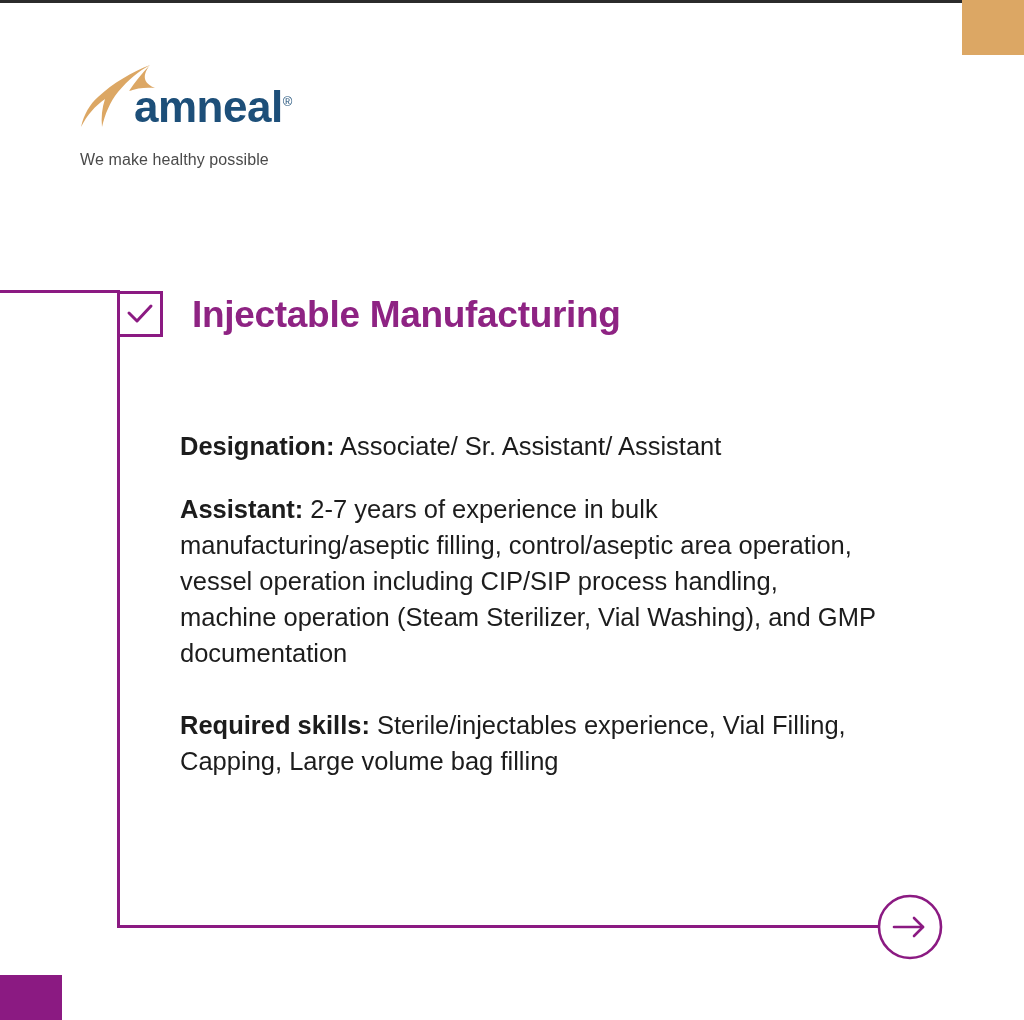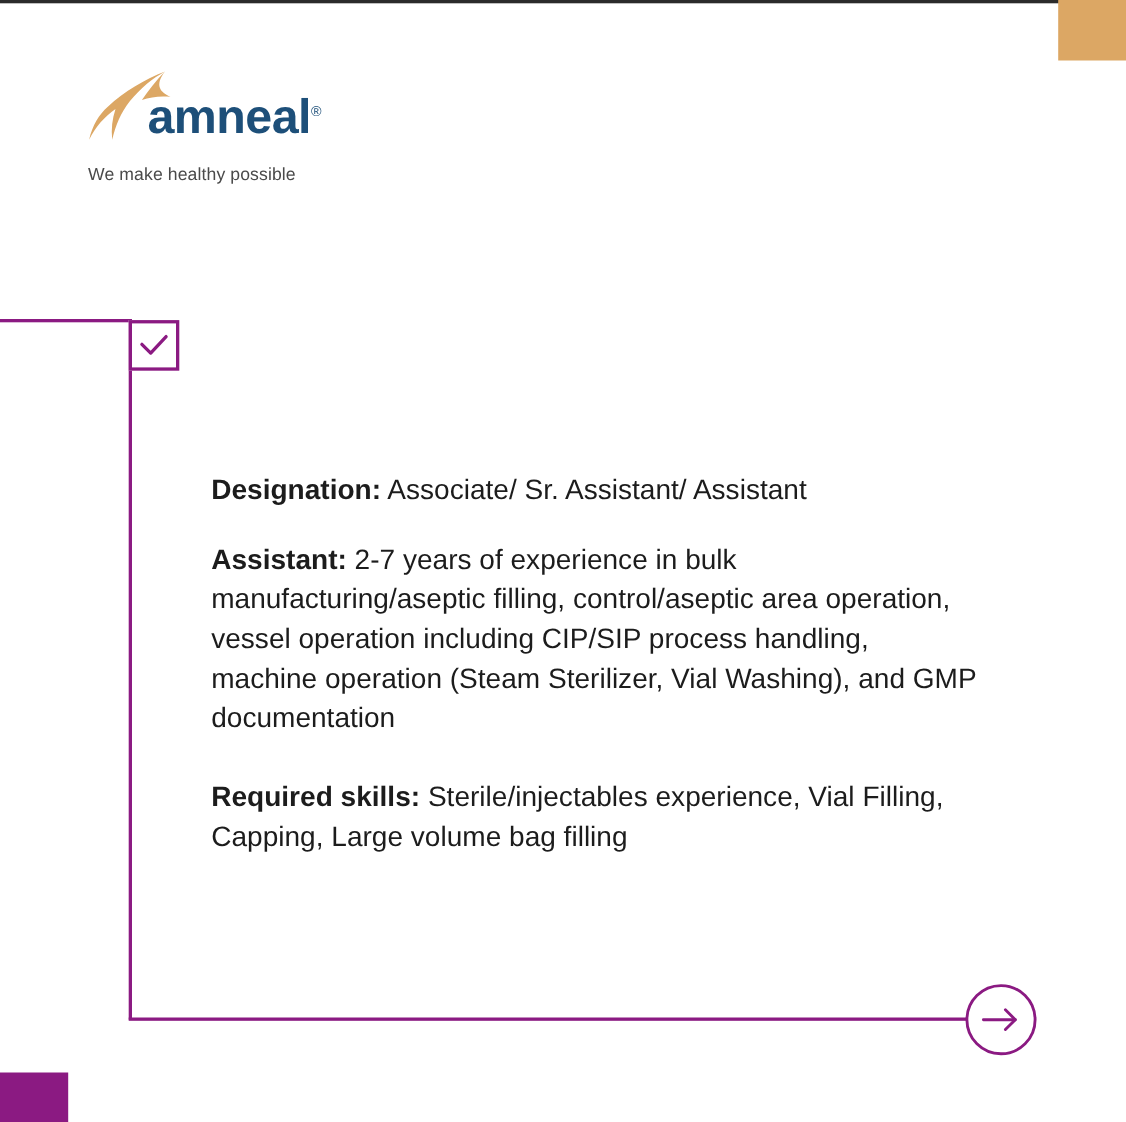--- a/index.html
+++ b/index.html
@@ -142,21 +142,21 @@
     font-size: 37px;
     font-weight: bold;
     color: #8e2383;
     letter-spacing: -0.3px;
     white-space: nowrap;
   }
 
   
   .body-copy {
     position: absolute;
-    left: 192px;
+    left: 180px;
     top: 428px;
     width: 700px;
     color: #1c1c1c;
     font-size: 25.5px;
     line-height: 36px;
   }
   .field {
     margin: 0 0 27px 0;
   }
   .field:last-child {
@@ -207,20 +207,21 @@
   <div class="line-top-left"></div>
   <div class="line-vertical"></div>
   <div class="line-bottom"></div>
 
   <div class="checkbox">
     <svg viewBox="0 0 40 40" width="40" height="40" aria-hidden="true">
       <polyline points="9,19 17,27 31,12" fill="none" stroke="#8b1a82" stroke-width="3" stroke-linecap="round" stroke-linejoin="round"></polyline>
     </svg>
   </div>
 
+  <div class="title">Injectable Manufacturing</div>
 
   <div class="body-copy">
 
     <p class="field">
       <span class="lbl">Designation:</span><span> Associate/ Sr. Assistant/ Assistant</span>
     </p>
 
 
     <p class="field">
       <span class="lbl">Assistant:</span><span>  2-7 years of experience in bulk manufacturing/aseptic filling, control/aseptic area operation, vessel operation including CIP/SIP process handling, machine operation (Steam Sterilizer, Vial Washing), and GMP documentation</span>

